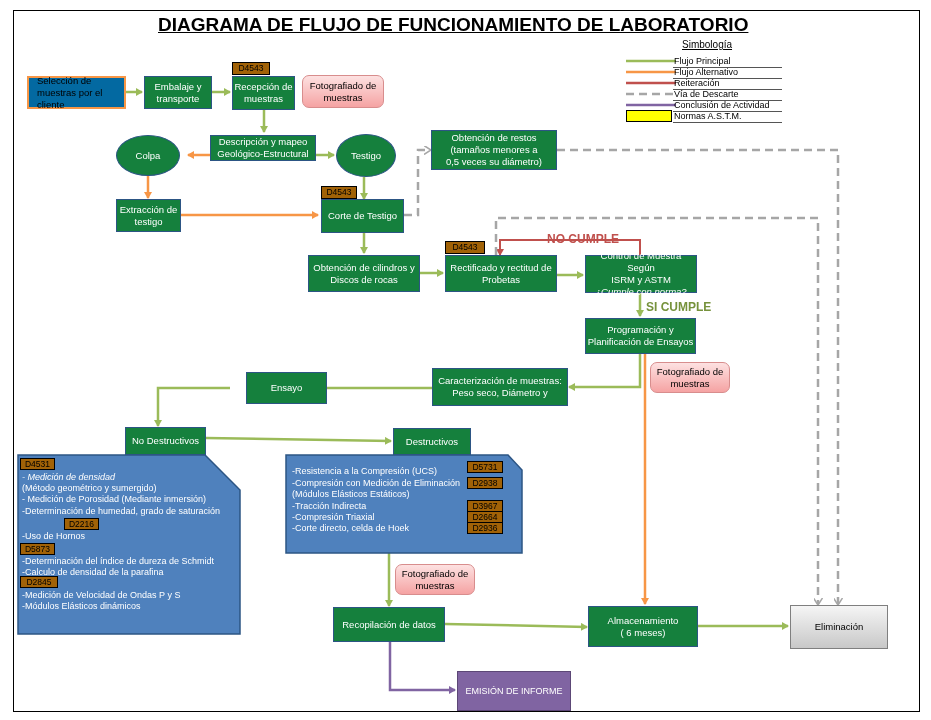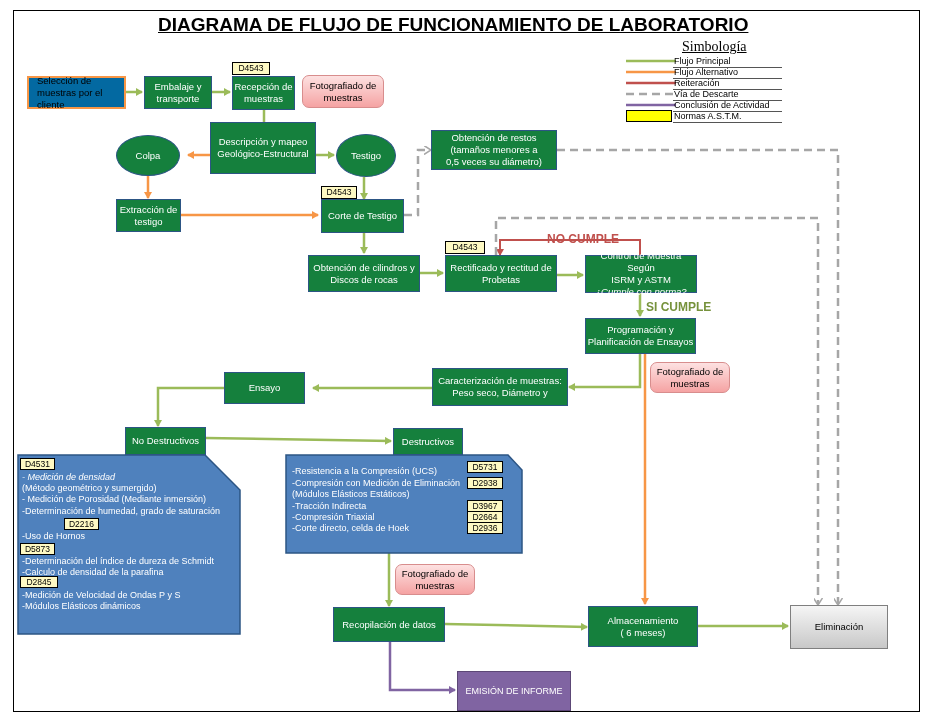--- a/index.html
+++ b/index.html
@@ -13,24 +13,24 @@
   svg.wires { position:absolute; left:0; top:0; width:931px; height:720px; }
   .box { position:absolute; box-sizing:border-box; display:flex; align-items:center;
          justify-content:center; text-align:center; font-size:9.5px; line-height:12px;
          color:#ffffff; }
   .blue { background:#15803d; border:1.5px solid #2c5584; }
   .orange-out { background:#0369a1; border:2px solid #f79646; color:#000; justify-content:flex-start; text-align:left; padding-left:8px; }
   .pink { background:linear-gradient(#fde1e1,#f5a3a3); border:1px solid #d88d8d; color:#000; border-radius:7px; }
   .gray { background:linear-gradient(#f5f5f5,#c8c8c8); border:1.5px solid #7f7f7f; color:#000; }
   .purple { background:#8064a2; border:1.5px solid #5c4776; color:#fff; font-size:9px; }
   .ellipse { border-radius:50%; }
-  .tag { position:absolute; box-sizing:border-box; background:#fef9c3; border:1px solid #000;
+  .tag { position:absolute; box-sizing:border-box; background:#a16207; border:1px solid #000;
          font-size:8.5px; line-height:11px; color:#000; text-align:center; }
   .lbl { position:absolute; font-size:12px; font-weight:bold; white-space:nowrap; }
-  .legend-title { position:absolute; left:682px; top:39px; font-size:14px; text-decoration:underline; color:#000;font-family:Liberation Serif, serif; }
+  .legend-title { position:absolute; left:682px; top:39px; font-size:10px; text-decoration:underline; color:#000; }
   .legend-row { position:absolute; left:620px; width:162px; height:12px; font-size:9px; line-height:12px; color:#000; }
   .legend-row .txt { position:absolute; left:53px; top:0; width:109px; border-bottom:1px solid #555; padding-left:1px; box-sizing:border-box; }
   .panel { position:absolute; }
   .panel-text { position:absolute; font-size:9px; line-height:11px; color:#fff; white-space:nowrap; }
 </style>
 </head>
 <body>
 
 <div class="frame"></div>
 
@@ -122,21 +122,21 @@
   <span class="txt">Normas A.S.T.M.</span>
 </div>
 
 <div class="box orange-out" style="left:27px;top:76px;width:99px;height:33px;">Selección de muestras por el cliente</div>
 <div class="box blue" style="left:144px;top:76px;width:68px;height:33px;">Embalaje y transporte</div>
 <div class="tag" style="left:232px;top:62px;width:38px;height:13px;">D4543</div>
 <div class="box blue" style="left:232px;top:76px;width:63px;height:34px;">Recepción de muestras</div>
 <div class="box pink" style="left:302px;top:75px;width:82px;height:33px;">Fotografiado de muestras</div>
 
 <div class="box blue ellipse" style="left:116px;top:135px;width:64px;height:41px;">Colpa</div>
-<div class="box blue" style="left:210px;top:122px;width:106px;height:52px;">Descripción y mapeo Geológico-Estructural</div>
+<div class="box blue" style="left:210px;top:135px;width:106px;height:26px;">Descripción y mapeo Geológico-Estructural</div>
 <div class="box blue ellipse" style="left:336px;top:134px;width:60px;height:43px;">Testigo</div>
 <div class="box blue" style="left:431px;top:130px;width:126px;height:40px;flex-direction:column;">
   <span>Obtención de restos</span>
   <span>(tamaños menores a</span>
   <span>0,5 veces su diámetro)</span>
 </div>
 
 <div class="box blue" style="left:116px;top:199px;width:65px;height:33px;">Extracción de testigo</div>
 <div class="tag" style="left:321px;top:186px;width:36px;height:13px;">D4543</div>
 <div class="box blue" style="left:321px;top:199px;width:83px;height:34px;">Corte de Testigo</div>
@@ -148,24 +148,24 @@
 <div class="box blue" style="left:585px;top:255px;width:112px;height:38px;flex-direction:column;">
   <span>Control de Muestra Según</span>
   <span>ISRM y ASTM</span>
   <span style="font-style:italic;">¿Cumple con norma?</span>
 </div>
 <div class="lbl" style="left:646px;top:300px;color:#76923c;">SI CUMPLE</div>
 
 <div class="box blue" style="left:585px;top:318px;width:111px;height:36px;">Programación y Planificación de Ensayos</div>
 <div class="box pink" style="left:650px;top:362px;width:80px;height:31px;">Fotografiado de muestras</div>
 <div class="box blue" style="left:432px;top:368px;width:136px;height:38px;">Caracterización de muestras: Peso seco, Diámetro y</div>
-<div class="box blue" style="left:224px;top:372px;width:81px;height:32px;">Ensayo</div>
+<div class="box blue" style="left:246px;top:372px;width:81px;height:32px;">Ensayo</div>
 
 <div class="box blue" style="left:125px;top:427px;width:81px;height:28px;">No Destructivos</div>
-<div class="box blue" style="left:393px;top:428px;width:70px;height:27px;">Destructivos</div>
+<div class="box blue" style="left:393px;top:428px;width:78px;height:27px;">Destructivos</div>
 
 <div class="panel">
   <div class="tag" style="left:20px;top:458px;width:35px;height:12px;">D4531</div>
   <div class="panel-text" style="left:22px;top:472px;font-style:italic;">- Medición de densidad</div>
   <div class="panel-text" style="left:22px;top:483px;">(Método geométrico y sumergido)</div>
   <div class="panel-text" style="left:22px;top:494px;">- Medición de Porosidad (Mediante inmersión)</div>
   <div class="panel-text" style="left:22px;top:506px;">-Determinación de humedad, grado de saturación</div>
   <div class="tag" style="left:20px;top:518px;width:35px;height:12px;margin-left:44px;">D2216</div>
   <div class="panel-text" style="left:22px;top:531px;">-Uso de Hornos</div>
   <div class="tag" style="left:20px;top:543px;width:35px;height:12px;">D5873</div>

